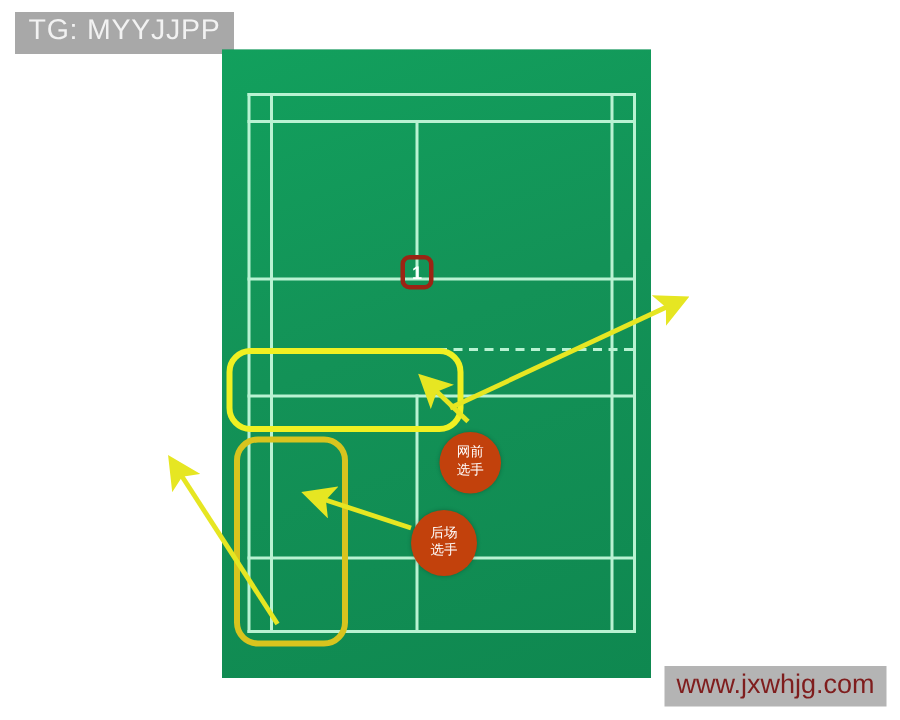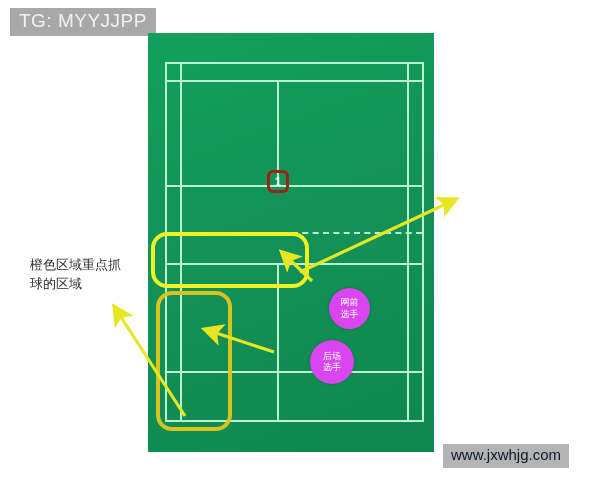--- a/index.html
+++ b/index.html
@@ -20,22 +20,22 @@
     letter-spacing:.5px;
     padding:3px 9px 5px 9px;
     line-height:1.05;
     white-space:nowrap;
   }
 
   
   .url-watermark{
     position:absolute;left:443px;top:444px;
     background:#b4b4b4;
-    color:#0f172a;
-    font-size:15px;
+    color:#7f1d1d;
+    font-size:18px;
     padding:3px 8px 4px 8px;
     line-height:1.1;
     white-space:nowrap;
   }
 
   
   .court-wrap{
     position:absolute;left:148px;top:33px;
     width:286px;height:419px;
     background:#14945a;
@@ -76,29 +76,28 @@
     border-radius:16px;
     background:transparent;
   }
   .hl-front{border:4px solid #f0f022;}
   .hl-back{border:4px solid #d8c41e;}
 
   
   .rcircle{
     position:absolute;
     border-radius:50%;
-    background:#d946ef;
+    background:#c2410c;
     color:#ffffff;
     display:flex;flex-direction:column;
     align-items:center;justify-content:center;
     font-size:9px;line-height:1.25;
     font-family:"DejaVu Sans","Liberation Sans",sans-serif;
     text-align:center;
     box-shadow:0 0 3px rgba(0,0,0,.25);
-    margin-left:36px;
   }
 
   
   .ann{
     position:absolute;
     color:#2b2b2b;
     font-size:13px;
     line-height:1.45;
     font-family:"DejaVu Sans","Liberation Sans",sans-serif;
     white-space:pre-line;
@@ -163,18 +162,16 @@
 
     <line x1="300" y1="272" x2="448" y2="203" stroke="#e6e622" stroke-width="3.2" marker-end="url(#ah)"></line>
 
     <line x1="312" y1="281" x2="288" y2="258" stroke="#e6e622" stroke-width="3.2" marker-end="url(#ah)"></line>
 
     <line x1="274" y1="352" x2="213" y2="332" stroke="#e6e622" stroke-width="3.2" marker-end="url(#ah)"></line>
 
     <line x1="185" y1="416" x2="119" y2="314" stroke="#e6e622" stroke-width="3.2" marker-end="url(#ah)"></line>
   </svg>
 
-  <div class="ann ann-left">橙色区域重点抓
-球的区域</div>
 
   <div class="url-watermark">www.jxwhjg.com</div>
 
 </div>
 
 </body></html>

